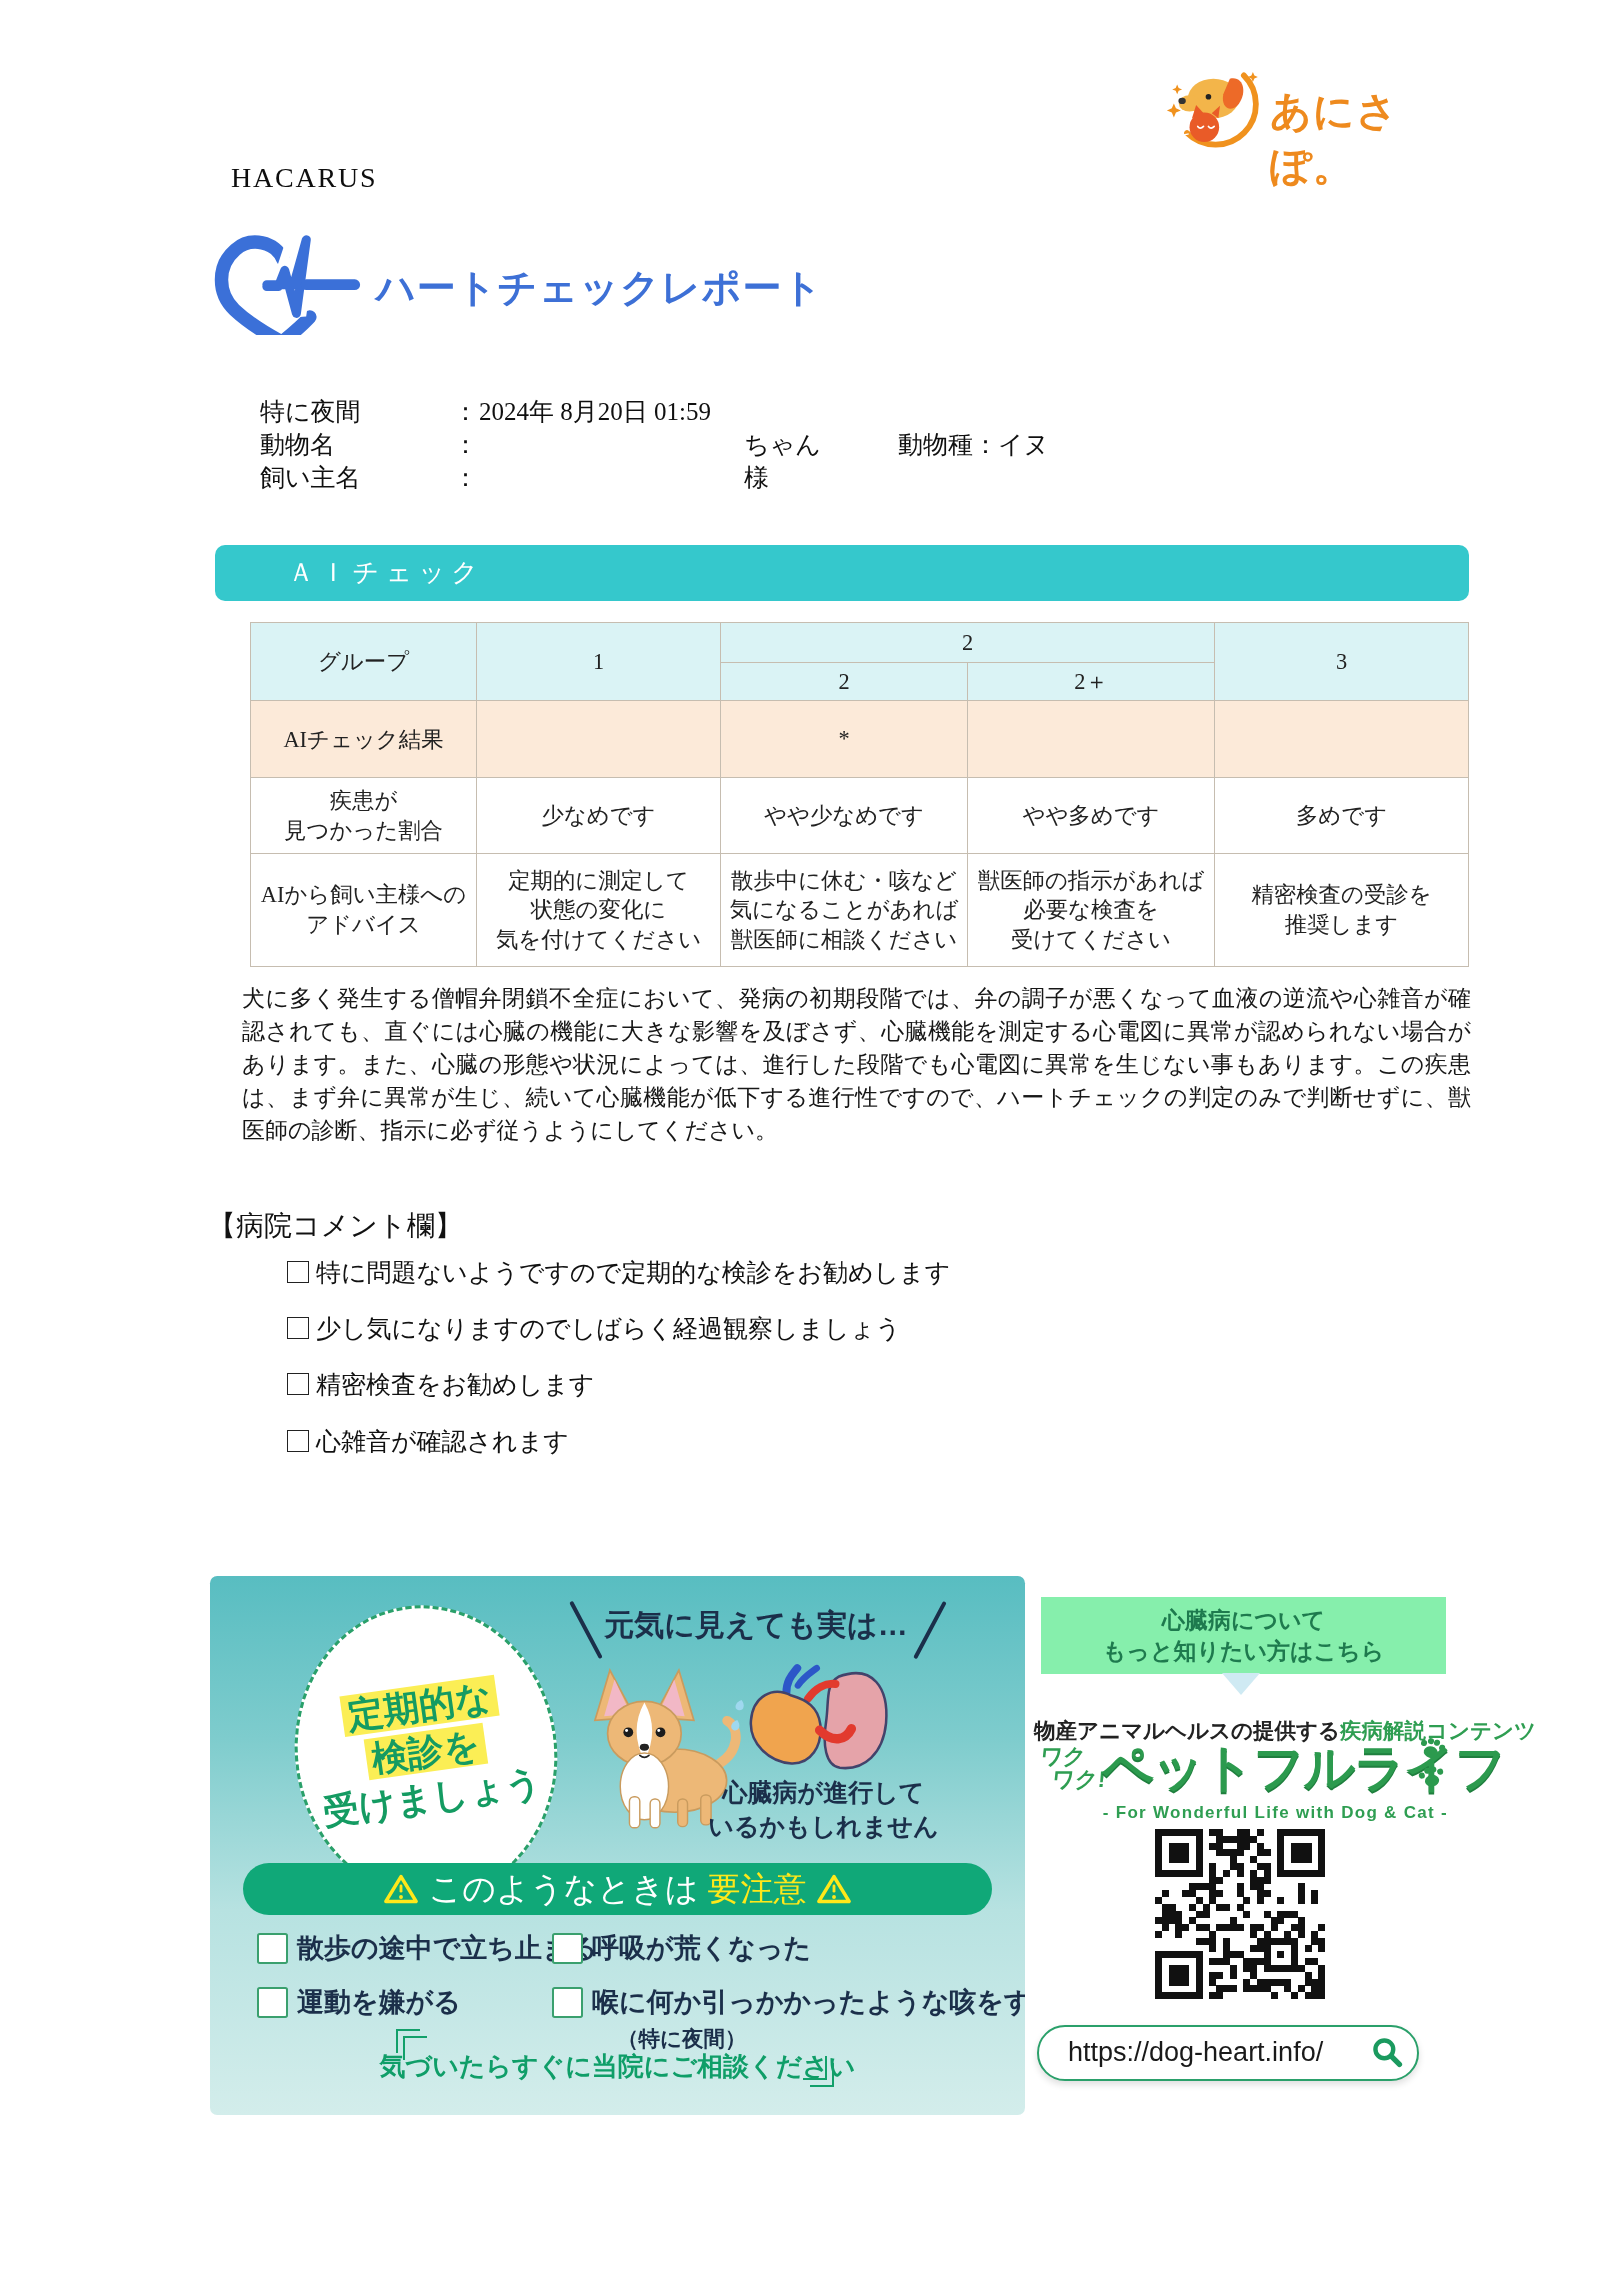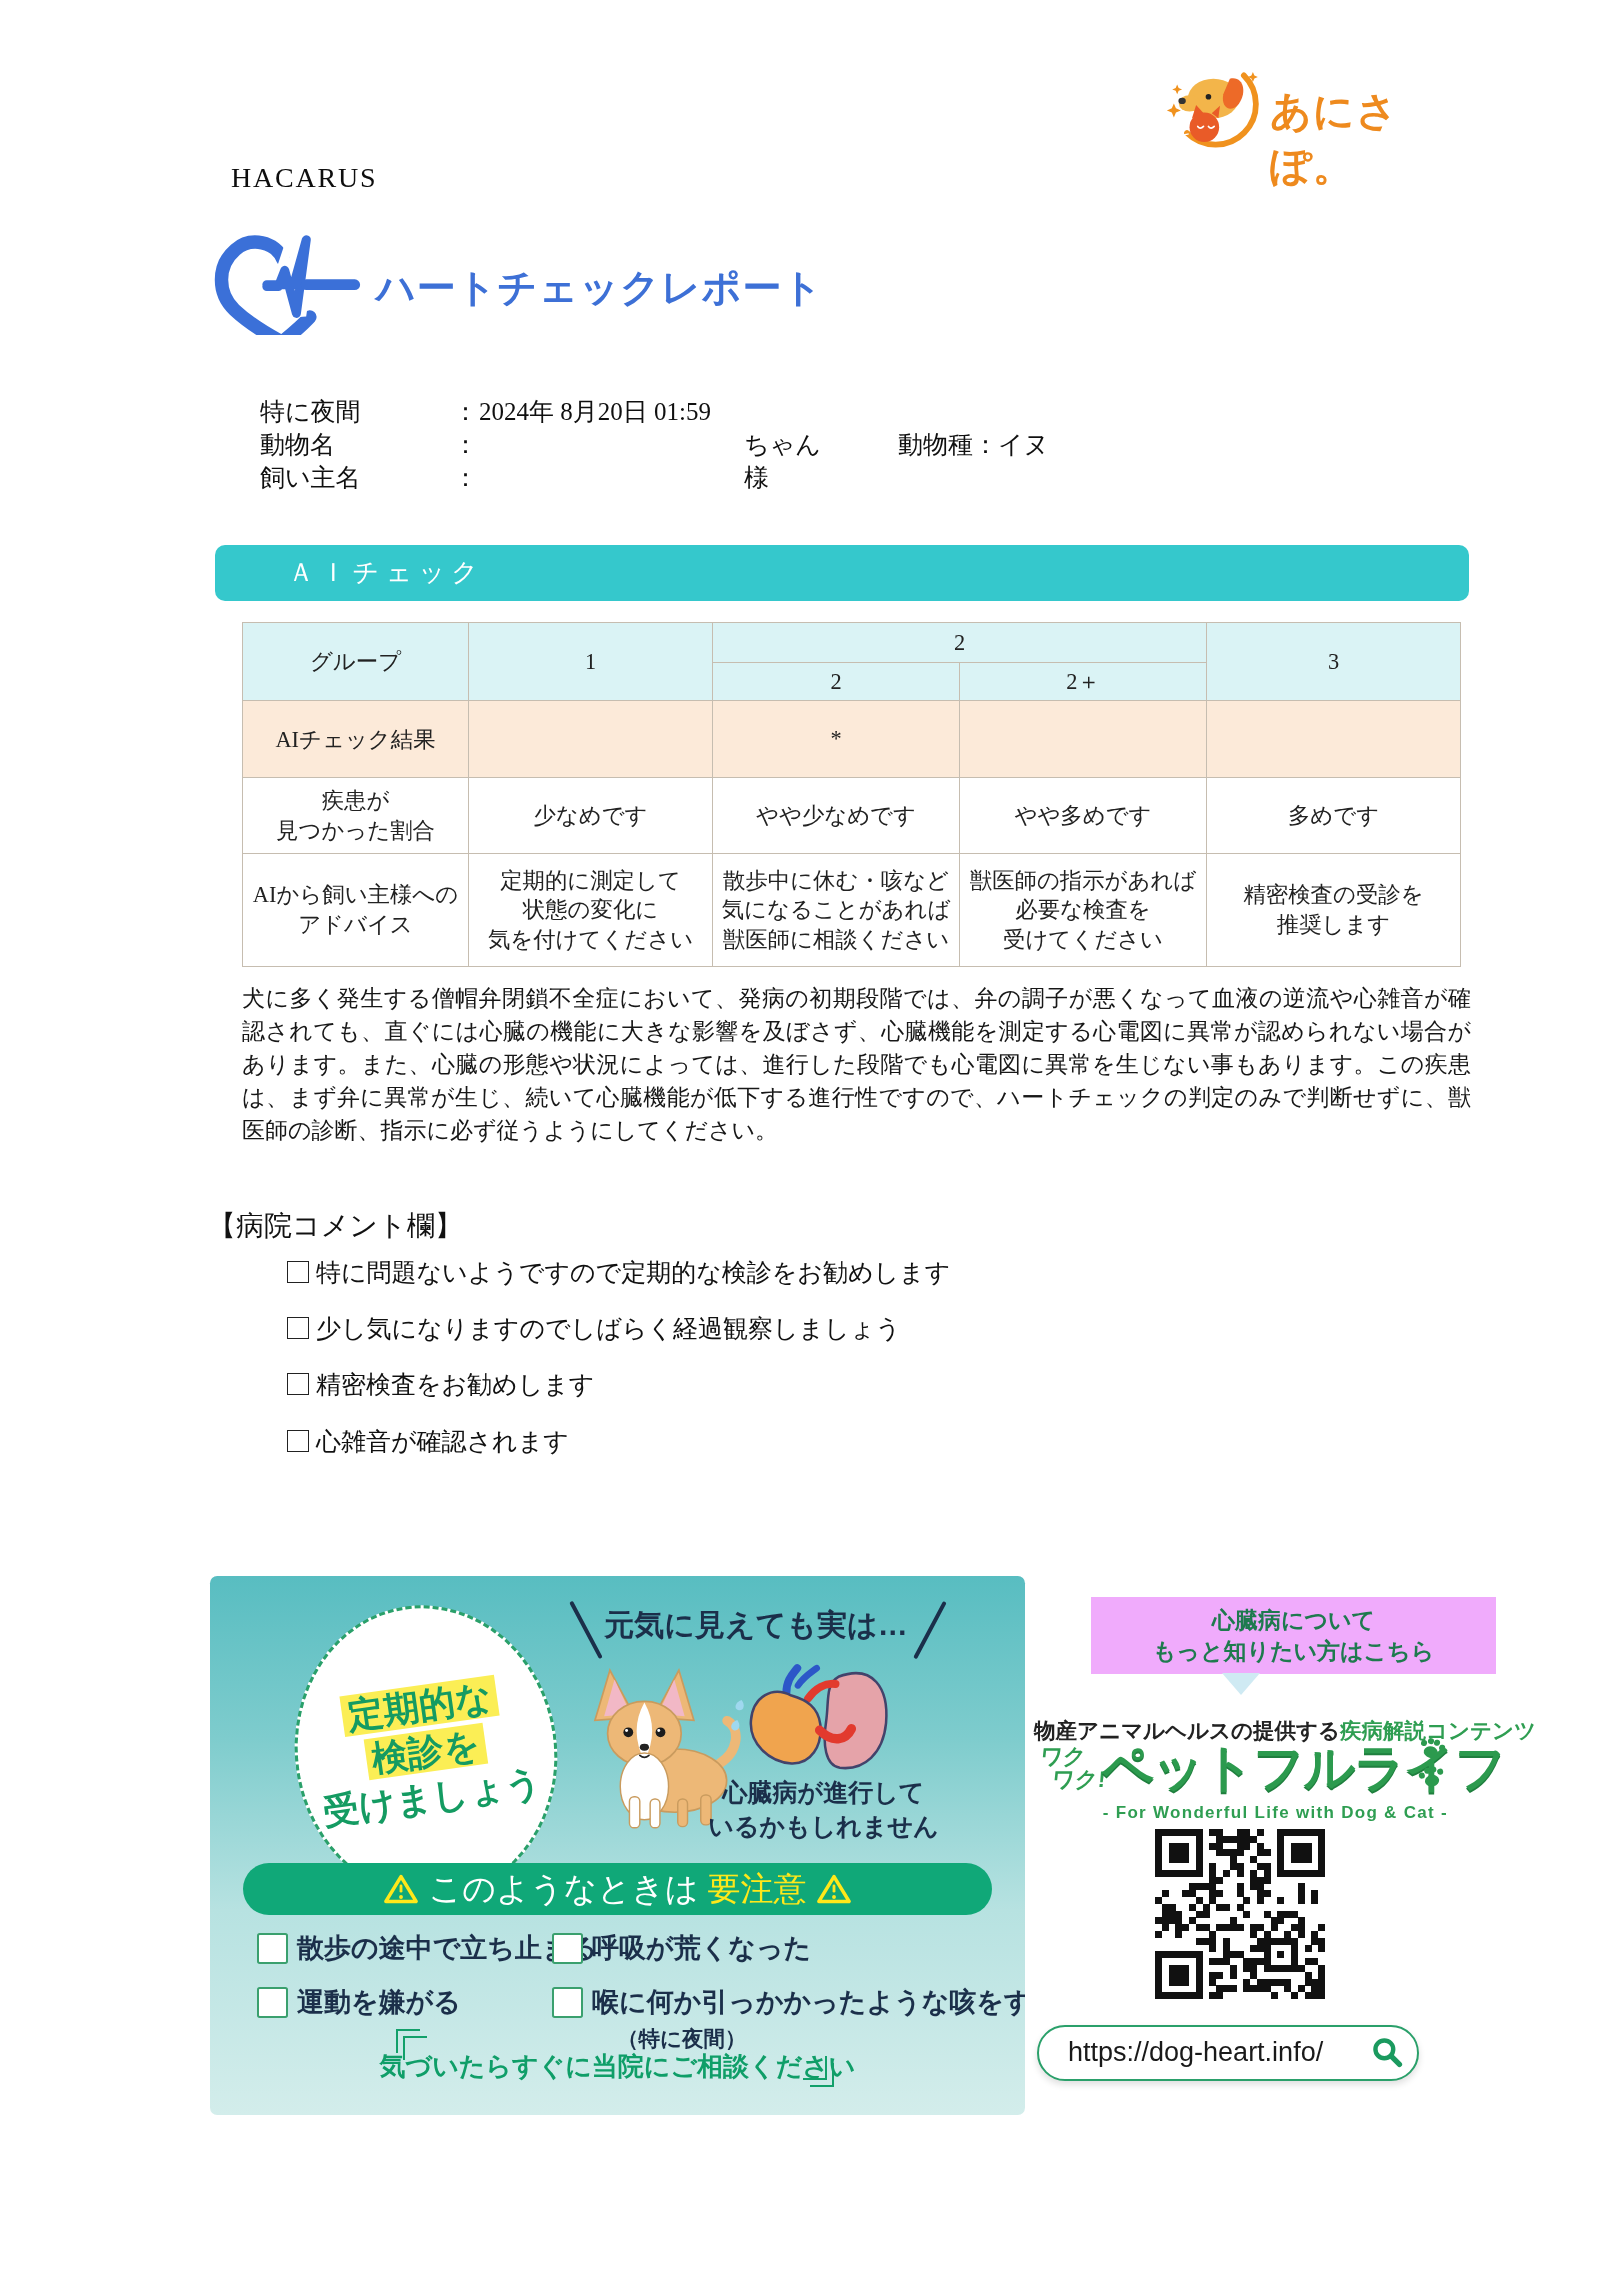--- a/index.html
+++ b/index.html
@@ -23,21 +23,21 @@
   .i-col{left:193px;}
   .i-v1{left:219px;}
   .i-v2{left:484px;}
   .i-ext{left:638px;}
 
   
   .ai-banner{left:215px;top:533px;width:1254px;height:56px;background:#35c8cc;border-radius:10px;
         color:#fff;font-size:26px;letter-spacing:6.3px;line-height:56px;padding-left:73px;box-sizing:border-box;margin-top:12px;}
 
   
-  table.ai{position:absolute;left:242px;top:622px;width:1218px;border-collapse:collapse;table-layout:fixed;}
+  table.ai{position:absolute;left:250px;top:622px;width:1218px;border-collapse:collapse;table-layout:fixed;}
   table.ai td{border:0.9px solid #c6bdb0;text-align:center;vertical-align:middle;
         font-size:22.4px;color:#222;padding:1.8px 5.4px;}
   tr.hdr td{background:#daf3f5;}
   tr.res td{background:#fcead9;}
   .pre{white-space:pre-line;line-height:1.32;}
   td.lab{font-size:21.5px;}
   td.star{font-size:38px;line-height:1;}
 
   
   .para{left:242px;top:982px;width:1229px;font-size:23px;line-height:33px;text-align:justify;color:#171717;}
@@ -72,21 +72,21 @@
   .chk-note{left:407px;top:448px;font-size:21.5px;font-weight:800;color:#1b2f4a;}
   .promo-footer{left:139px;top:473px;width:537px;text-align:center;font-size:26px;font-weight:900;color:#0f9e68;}
   .brk{position:absolute;width:21.5px;height:21.5px;}
   .brk i{position:absolute;display:block;width:100%;height:100%;}
   .tl i{border-top:2.7px solid #12a06a;border-left:2.7px solid #12a06a;}
   .br i{border-bottom:2.7px solid #12a06a;border-right:2.7px solid #12a06a;}
   .brk i:nth-child(2){left:7.2px;top:7.2px;}
 
   
   .side{font-family:"Liberation Sans","DejaVu Sans",sans-serif;}
-  .bubble{left:1091px;top:1597px;width:405px;height:77px;background:#f0abfc;
+  .bubble{left:1041px;top:1597px;width:405px;height:77px;background:#86efac;
         text-align:center;font-size:23px;font-weight:800;color:#1e7a4e;line-height:31px;padding-top:8px;box-sizing:border-box;}
   .bubble-tip{left:1222px;top:1673px;width:0;height:0;border-left:19.7px solid transparent;
         border-right:19.7px solid transparent;border-top:22.4px solid #cfeaf3;}
   .provider{left:1034px;top:1716px;width:414px;text-align:center;font-size:21.5px;font-weight:800;color:#222;white-space:nowrap;}
   .provider .grn{color:#2f9e52;}
   .waku{left:1039px;top:1745px;font-size:22.4px;font-weight:900;color:#2f9e52;line-height:23px;transform:skewX(-6deg);}
   .waku .w2{margin-left:14.3px;}
   .petful{left:1102px;top:1734px;font-size:51px;font-weight:900;color:#2c9a4e;letter-spacing:-1.8px;
         text-shadow:0 1.8px 0 #1f7f3e;}
   .tagline{left:1034px;top:1803px;width:414px;text-align:right;font-size:17px;font-weight:700;

